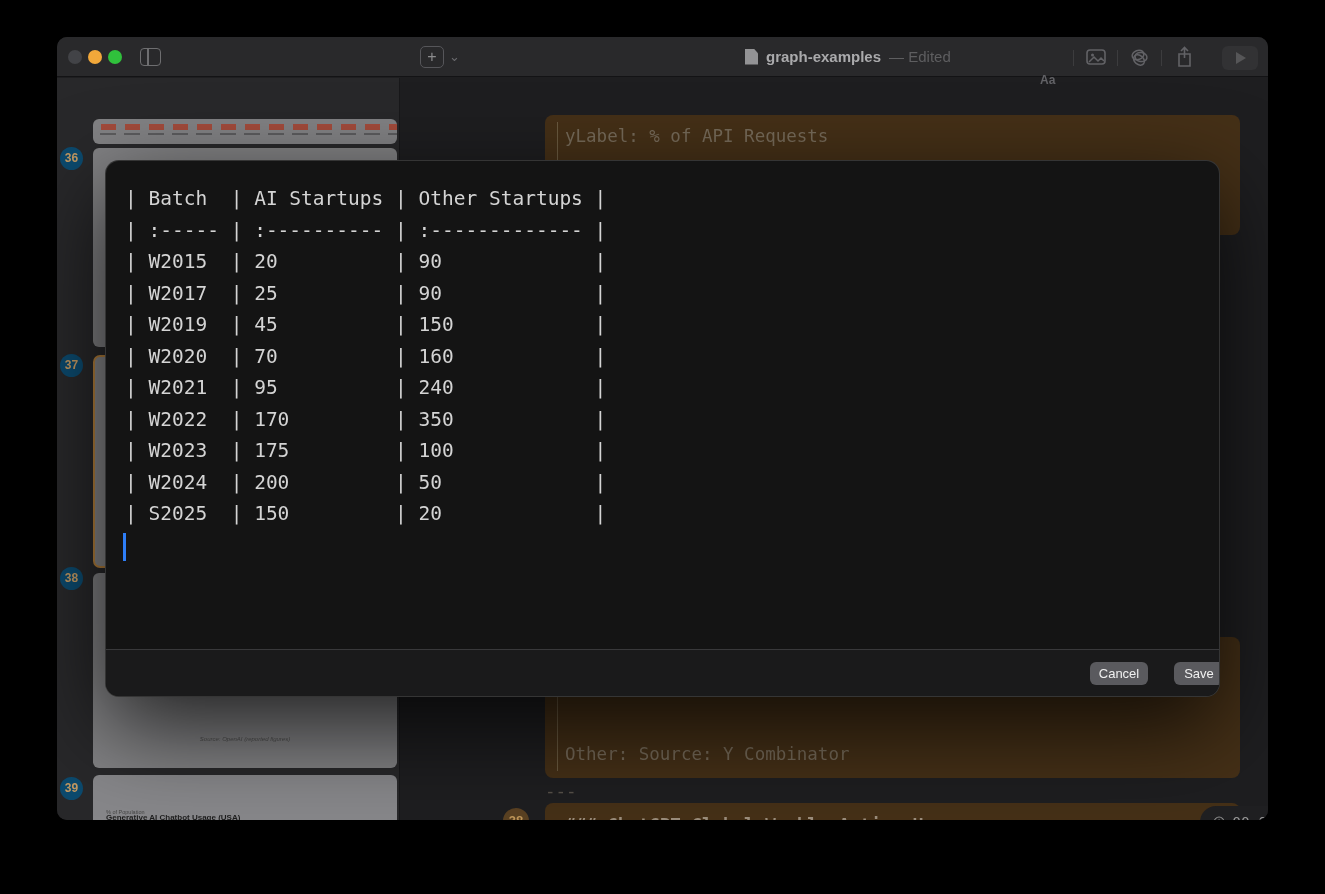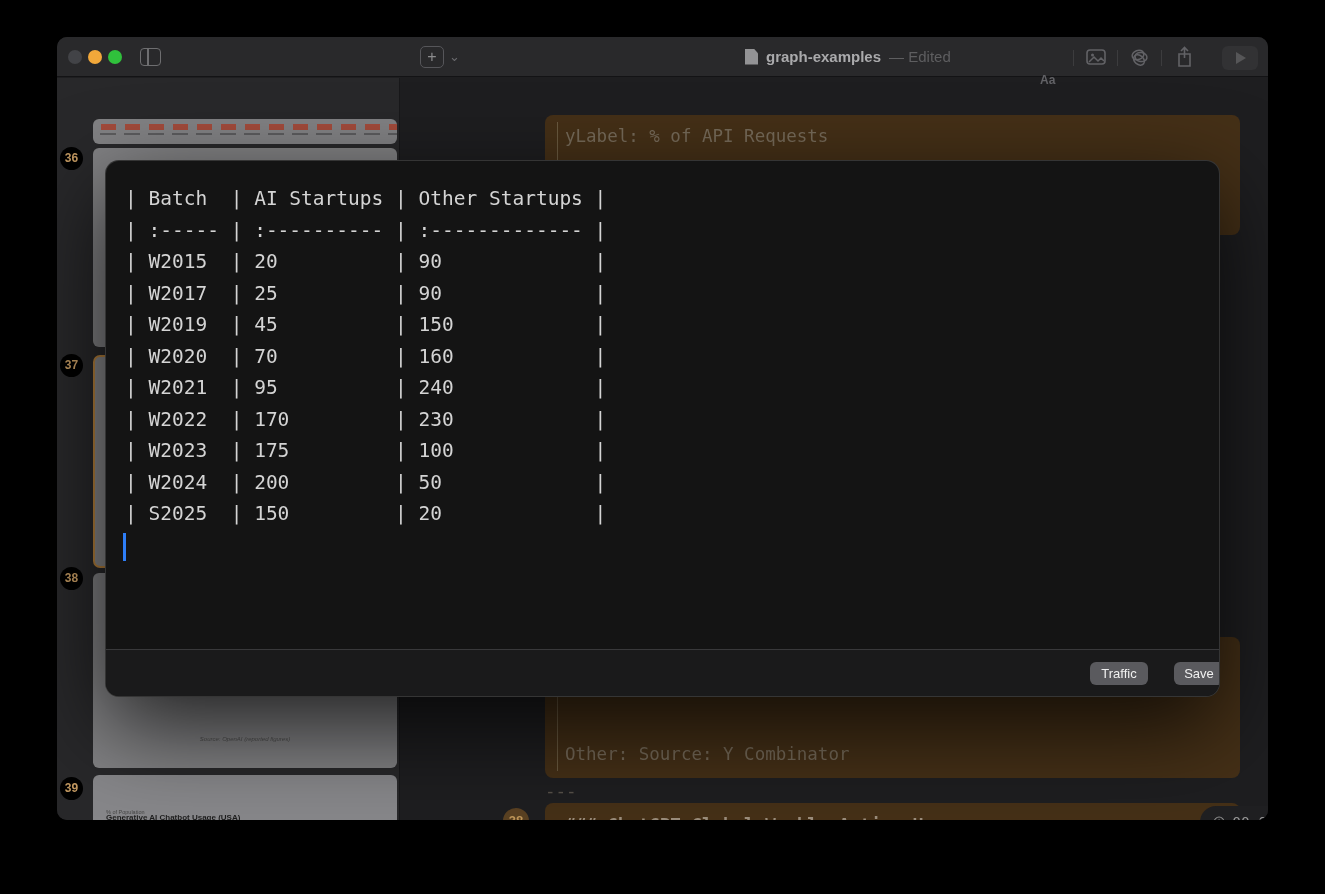--- a/index.html
+++ b/index.html
@@ -30,21 +30,21 @@
   #doc-edited { color:#5e5e60; font-size:15px; }
   .tb-sep { width:1px; height:16px; background:#3c3c3e; top:13px; }
   #aa-btn { left:983px; top:12px; font-size:12px; font-weight:600;margin-top:24px; }
   #play-btn { left:1165px; top:9px; width:36px; height:24px; background:#323234; border-radius:6px; }
   #play-btn .tri { position:absolute; left:14px; top:6px; width:0; height:0;
                    border-left:10px solid #565658; border-top:6px solid transparent; border-bottom:6px solid transparent; }
 
   
   #sidebar { left:0; top:41px; width:343px; height:742px; background:#28282a; border-right:1px solid #18181a; }
   .thumb { left:36px; width:304px; background:#828284; border-radius:6px; overflow:hidden; }
-  .badge { left:3px; width:23px; height:23px; border-radius:50%; background:#000000;
+  .badge { left:3px; width:23px; height:23px; border-radius:50%; background:#0c4a6e;
            color:#c49a62; font-size:12px; font-weight:600; text-align:center; line-height:23px; }
   .thumb-title { font-weight:700; color:#1e1e1e;margin-top:22px; }
   .thumb-sub { color:#454545; }
   #thumb-top { top:41px; height:25px; }
   #thumb-top .bars { position:absolute; left:7px; top:5px; display:flex; gap:8px; }
   #thumb-top .bar-unit { display:flex; flex-direction:column; align-items:center; gap:3px; }
   #thumb-top .bar { width:15px; height:6px; background:#a34b3b; }
   #thumb-top .bar-label { width:16px; height:2px; background:#5c5c5e; }
   #thumb-36 { top:70px; height:199px; }
   #thumb-36 .thumb-title { position:absolute; left:13px; top:22px; font-size:7.5px; }
@@ -256,23 +256,23 @@
   </div>
 
   <div id="modal" class="abs">
     <div id="table-editor-text" class="mono">| Batch  | AI Startups | Other Startups |
 | :----- | :---------- | :------------- |
 | W2015  | 20          | 90             |
 | W2017  | 25          | 90             |
 | W2019  | 45          | 150            |
 | W2020  | 70          | 160            |
 | W2021  | 95          | 240            |
-| W2022  | 170         | 230            |
+| W2022  | 170         | 350            |
 | W2023  | 175         | 100            |
 | W2024  | 200         | 50             |
 | S2025  | 150         | 20             |</div>
     <div id="text-caret"></div>
     <div id="modal-footer">
-      <button id="cancel-btn" class="dlg-btn">Traffic</button>
+      <button id="cancel-btn" class="dlg-btn">Cancel</button>
       <button id="save-btn" class="dlg-btn">Save</button>
     </div>
   </div>
 </div>
 
 </body></html>

